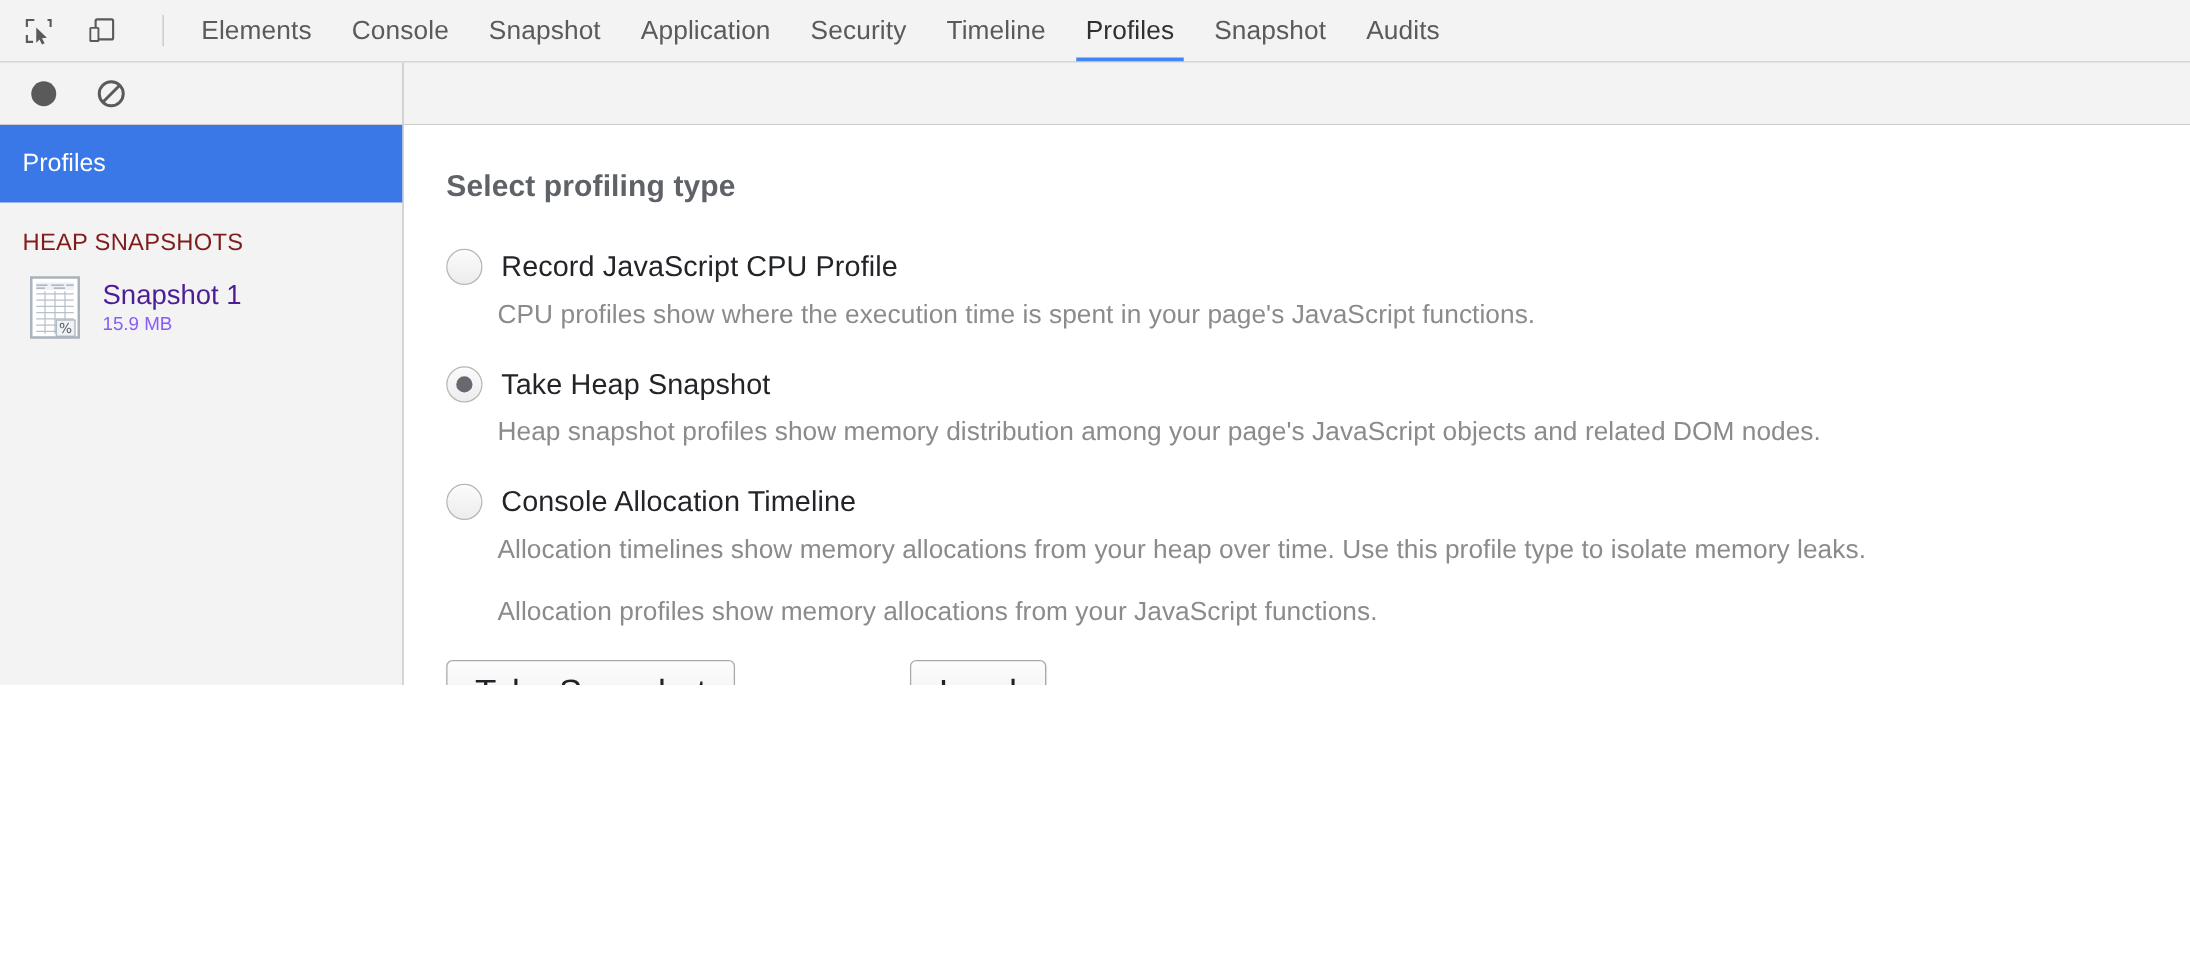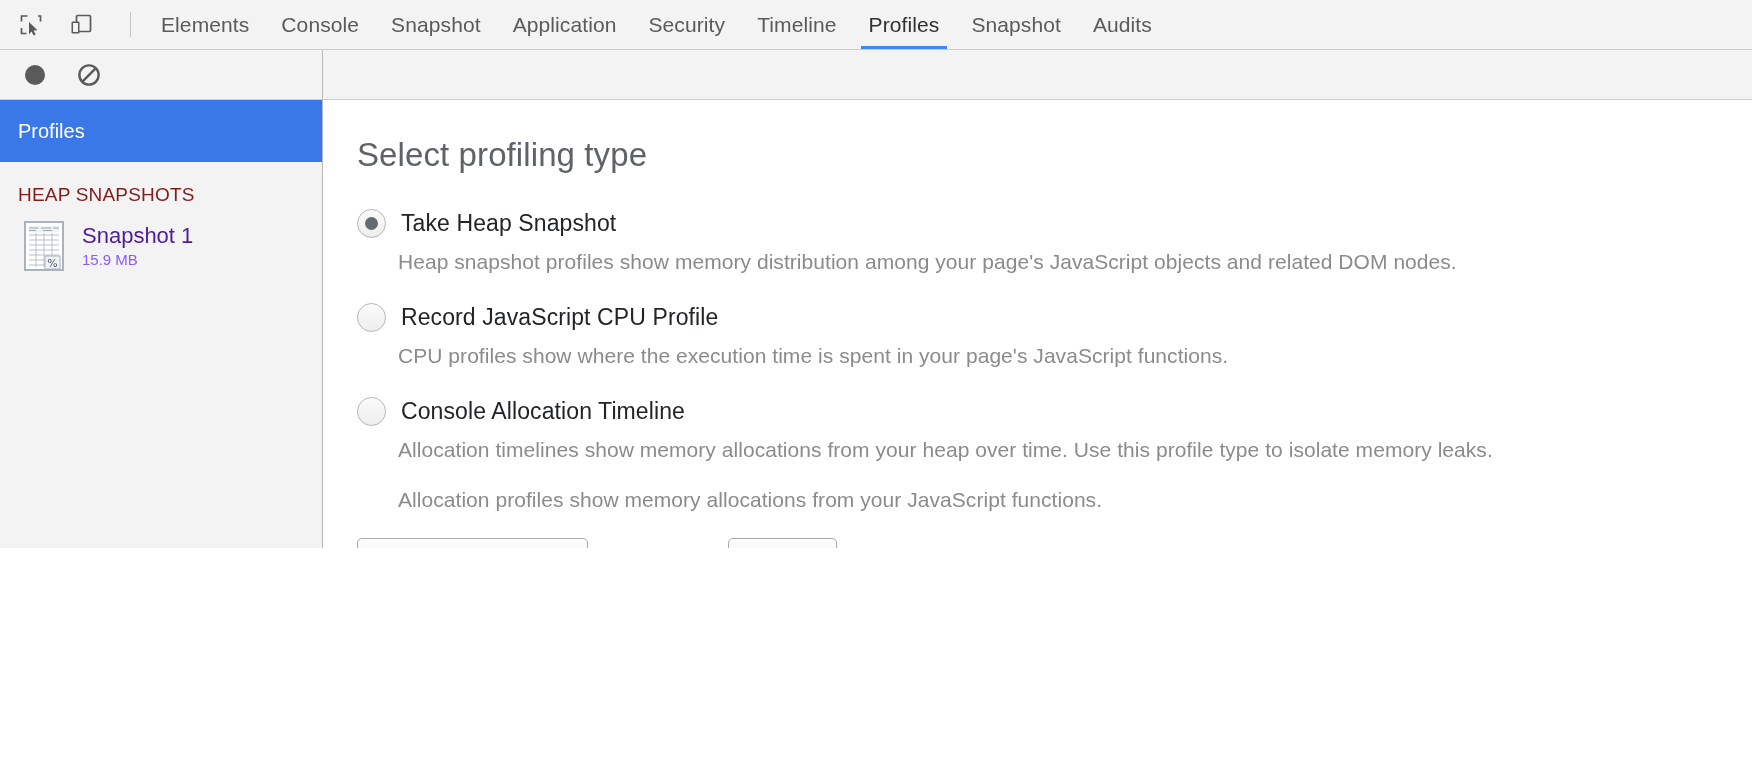--- a/index.html
+++ b/index.html
@@ -146,23 +146,23 @@
   .snap-size { font-size: 15px; color: #8b5cf6; line-height: 1.35; margin-top: 1px; }
 
   
   .main {
     flex: 1;
     background: #ffffff;
     padding: 36px 0 0 34px;
     overflow: hidden;
   }
   .panel-title {
-    font-size: 33px;
+    font-size: 24px;
     color: #5f6368;
-    font-weight: normal;
+    font-weight: bold;
     margin: 0 0 32px 0;
     letter-spacing: 0.1px;
   }
   .opt {
     margin-bottom: 4px;
   }
   .opt-row {
     display: flex;
     align-items: center;
     gap: 15px;
@@ -330,39 +330,39 @@
           <span class="snap-size">15.9 MB</span>
         </span>
       </div>
     </div>
 
     <div class="main">
       <h1 class="panel-title">Select profiling type</h1>
 
       <div class="opt">
         <div class="opt-row">
+          <span class="radio"></span>
+          <span class="opt-label">Record JavaScript CPU Profile</span>
+        </div>
+        <div class="opt-desc">CPU profiles show where the execution time is spent in your page's JavaScript functions.</div>
+      </div>
+
+      <div class="opt">
+        <div class="opt-row">
           <span class="radio checked">
               <span class="dot"></span>
             </span>
           <span class="opt-label">Take Heap Snapshot</span>
         </div>
         <div class="opt-desc">Heap snapshot profiles show memory distribution among your page's JavaScript objects and related DOM nodes.</div>
       </div>
 
       <div class="opt">
         <div class="opt-row">
           <span class="radio"></span>
-          <span class="opt-label">Record JavaScript CPU Profile</span>
-        </div>
-        <div class="opt-desc">CPU profiles show where the execution time is spent in your page's JavaScript functions.</div>
-      </div>
-
-      <div class="opt">
-        <div class="opt-row">
-          <span class="radio"></span>
           <span class="opt-label">Console Allocation Timeline</span>
         </div>
         <div class="opt-desc">Allocation timelines show memory allocations from your heap over time. Use this profile type to isolate memory leaks.</div>
       </div>
 
       <div class="opt">
         <div class="opt-desc">Allocation profiles show memory allocations from your JavaScript functions.</div>
       </div>
 
       <div class="buttons">

